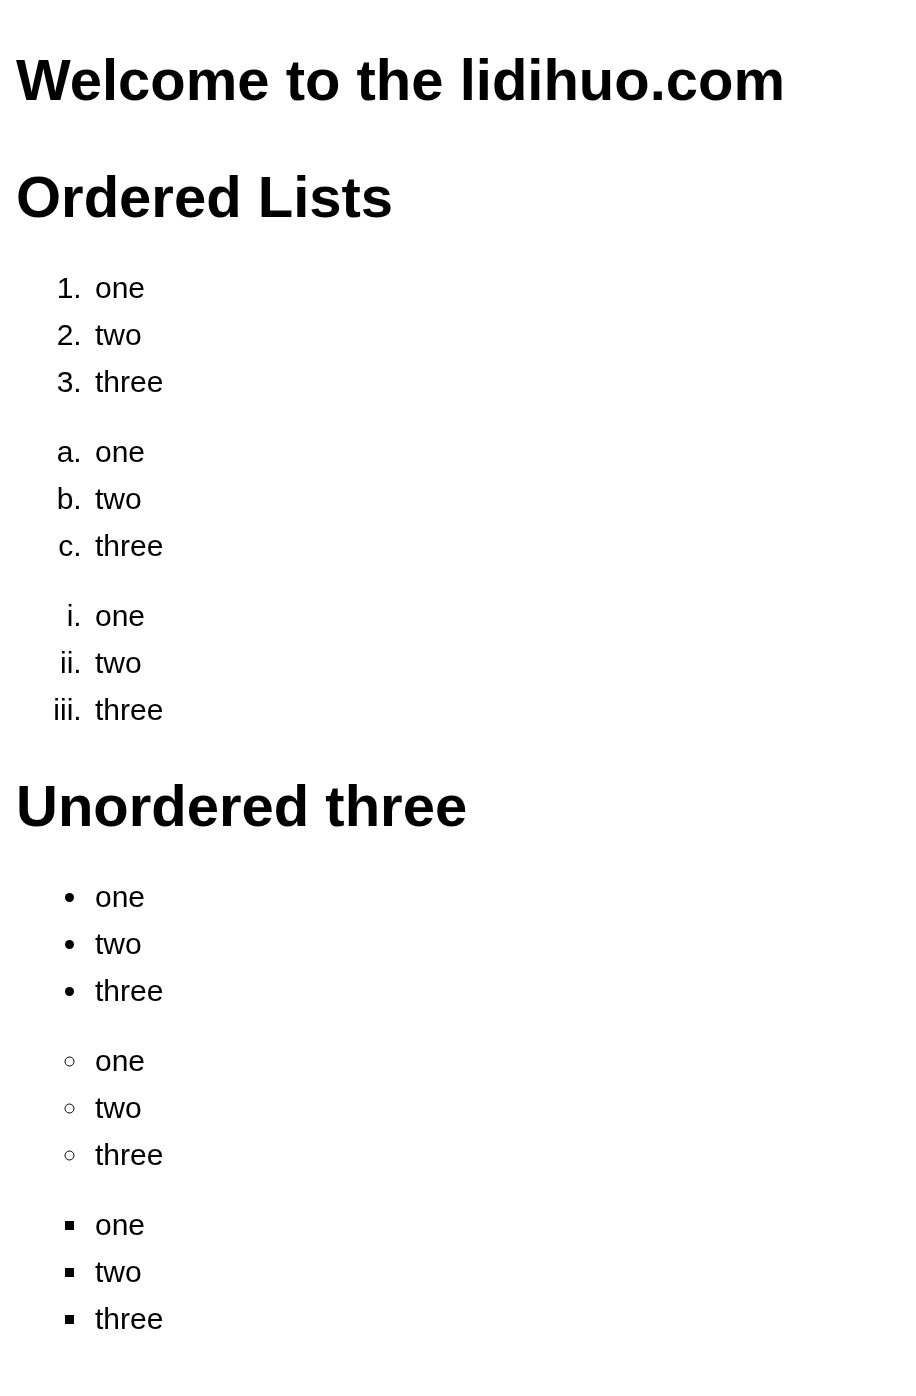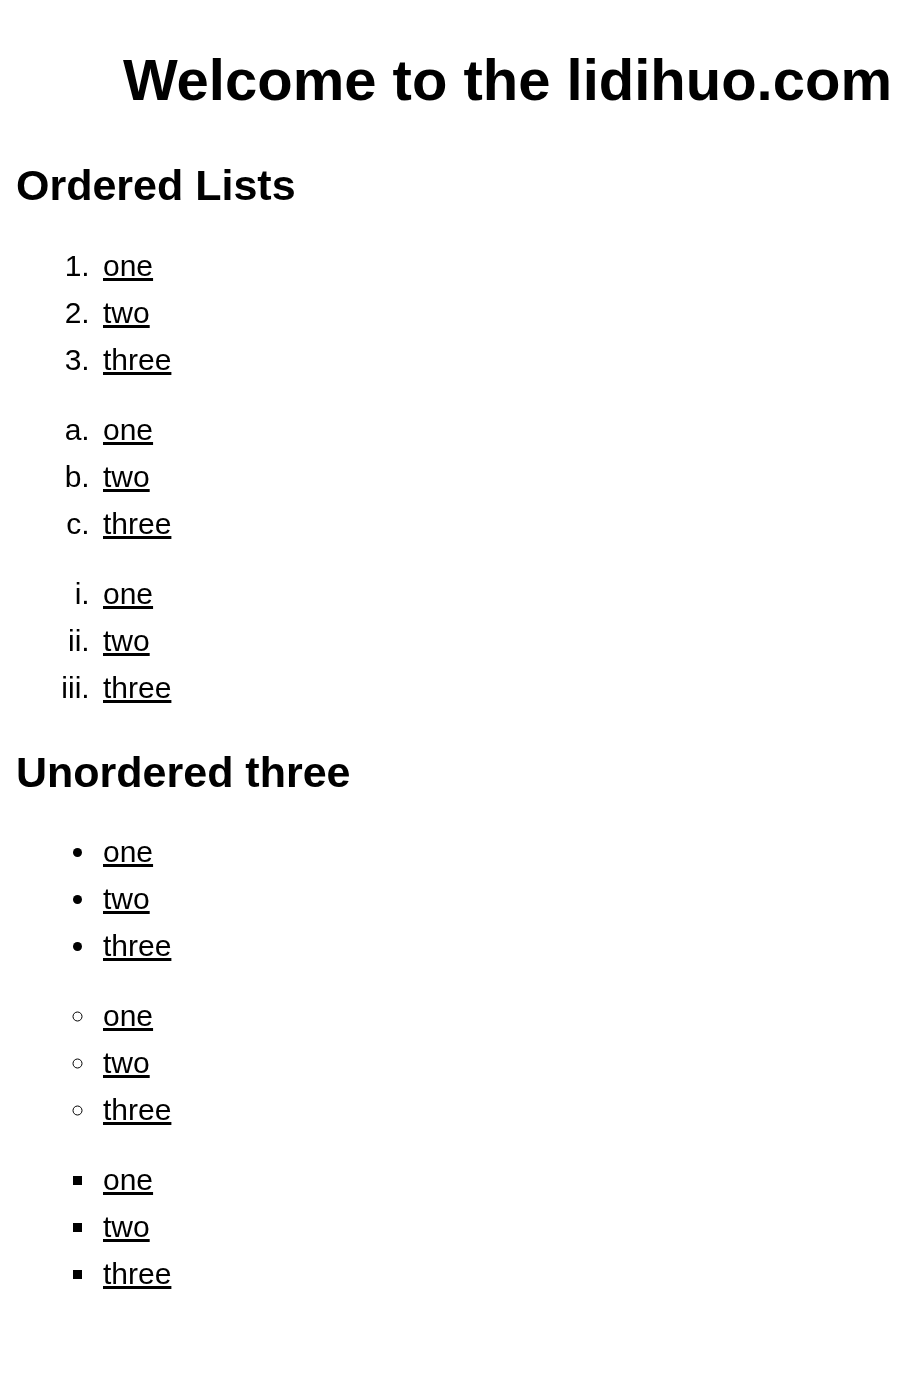--- a/index.html
+++ b/index.html
@@ -6,36 +6,34 @@
       font-family: Helvetica, Arial, sans-serif;
       margin: 16px;
       color: #000;
       background: #fff;
       font-size: 30px;
       line-height: 1.5;
     }
     h1 {
       font-size: 58px;
       font-weight: bold;
-      margin: 20px 8px;
-      text-align: right;
+      margin: 20px 0;
     }
     h2 {
-      font-size: 43px;
+      font-size: 58px;
       font-weight: bold;
       margin: 30px 0 20px 0;
     }
     ol, ul {
       margin: 25px 0;
       padding-left: 70px;
     }
     li {
-      margin: 2px 12px;
+      margin: 2px 4px;
       padding-left: 5px;
-      text-decoration: underline;
     }
     ol.decimal { list-style-type: decimal; }
     ol.lower-alpha { list-style-type: lower-alpha; }
     ol.lower-roman { list-style-type: lower-roman; }
     ul.disc { list-style-type: disc; }
     ul.circle { list-style-type: circle; }
     ul.square { list-style-type: square; }
   </style>
 </head>
 <body>

